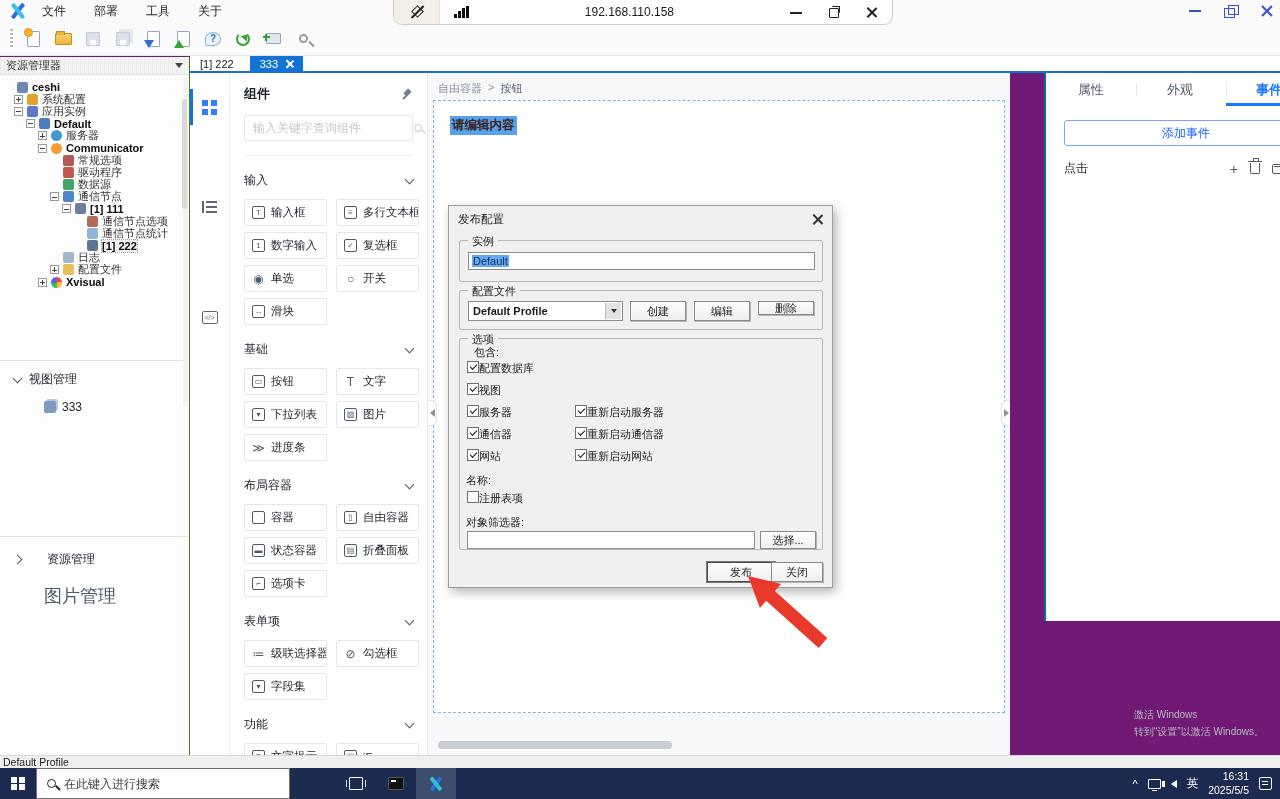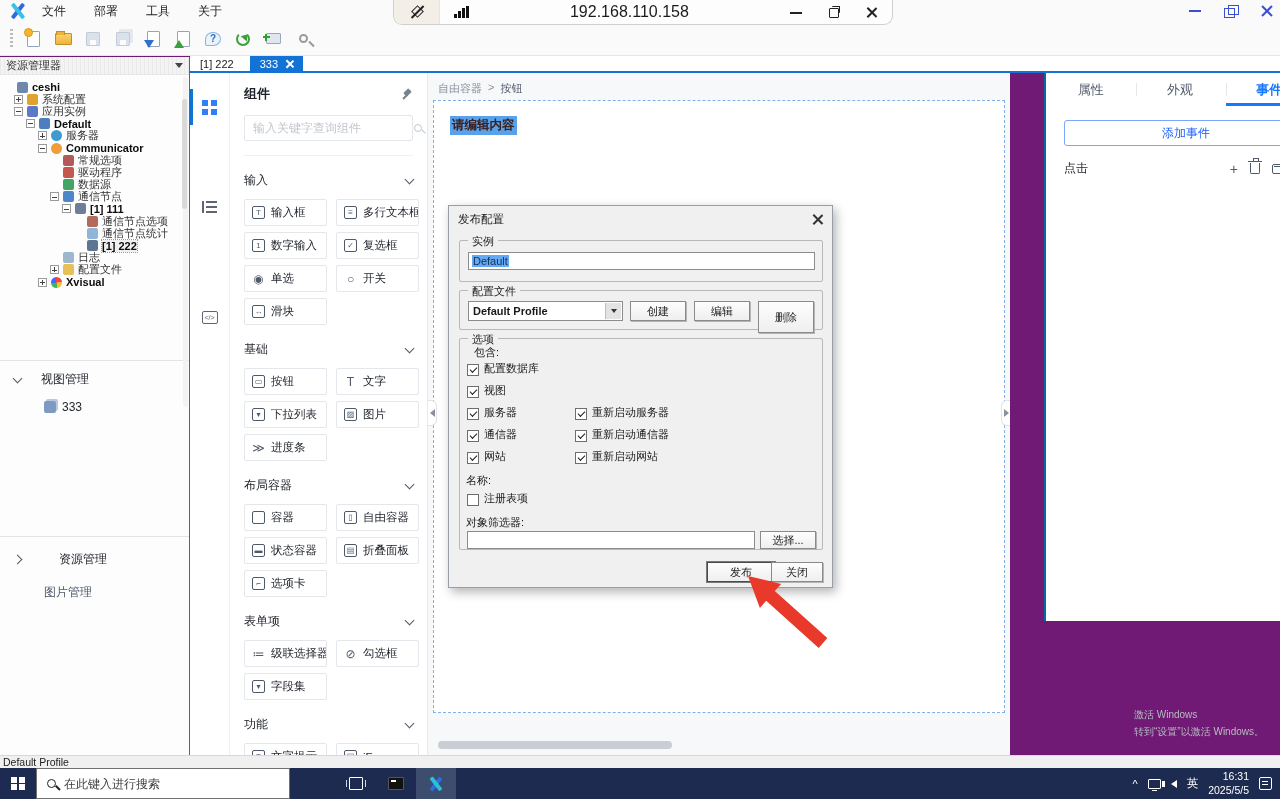--- a/index.html
+++ b/index.html
@@ -23,21 +23,21 @@
   .wc-close::before{transform:rotate(45deg)}.wc-close::after{transform:rotate(-45deg)}
 
   
   .connbar{position:absolute;left:393px;top:0;width:500px;height:25px;background:#fdfdfd;border:1px solid #cfcfcf;border-top:none;border-radius:0 0 9px 9px;display:flex;align-items:center;z-index:40}
   .pin-area{width:46px;height:100%;display:flex;align-items:center;justify-content:center;background:#f3efe7;border-radius:0 0 0 9px;border-right:1px solid #e4e4e4}
   .pin-off{position:relative;width:14px;height:14px}
   .pin-off::before{content:"";position:absolute;left:3px;top:2px;width:7px;height:7px;border:1.6px solid #222;transform:rotate(45deg)}
   .pin-off::after{content:"";position:absolute;left:-1px;top:6px;width:17px;height:1.8px;background:#222;transform:rotate(-45deg)}
   .signal{display:flex;align-items:flex-end;gap:1.5px;margin-left:14px;height:12px}
   .signal i{width:2.6px;background:#111;display:block}
-  .conn-ip{flex:1;text-align:center;font-size:16px;color:#1b1b1b}
+  .conn-ip{flex:1;text-align:center;font-size:12px;color:#1b1b1b}
   .conn-btns{display:flex;gap:26px;margin-right:14px;align-items:center}
   .cb-ic{width:12px;height:12px;position:relative}
   .cb-min::after{content:"";position:absolute;left:0;right:0;top:6px;height:1.6px;background:#222}
   .cb-rest::before{content:"";position:absolute;left:1px;top:2px;width:8px;height:8px;border:1.4px solid #222;border-radius:1px}
   .cb-rest::after{content:"";position:absolute;left:4px;top:0;width:7px;height:6px;border:1.4px solid #222;border-bottom:none;border-left:none;border-radius:1px}
   .cb-close::before,.cb-close::after{content:"";position:absolute;left:5px;top:0;width:1.8px;height:13px;background:#222}
   .cb-close::before{transform:rotate(45deg)}.cb-close::after{transform:rotate(-45deg)}
 
   
   .toolbar{position:absolute;left:0;top:22px;width:1280px;height:34px;background:#fafafa;border-bottom:1px solid #e6e6e6;display:flex;align-items:center;gap:10px;padding-left:10px}
@@ -74,26 +74,26 @@
   .sp9{width:9px;flex:none}
   .ti{width:11px;height:11px;flex:none;border-radius:2px}
   .rnd{border-radius:50%!important}
   .t0{background:#6f86ad}.t1{background:#e0a32e}.t2{background:#5b79c6}.t3{background:#4d7fc0}
   .t4{background:#3f9ad1}.t5{background:#f29d38}.t6{background:#b35959}.t7{background:#c4574e}
   .t8{background:#43a564}.t9{background:#4f86c9}.t10{background:#6b7f99}.t11{background:#b36a5a}
   .t12{background:#8fb5d8}.t13{background:#5c7694}.t14{background:#9db7cf}.t15{background:#e8c05a}
   .t16{background:conic-gradient(#e44 0 25%,#fb3 0 50%,#3b5 0 75%,#46f 0 100%)}
   .sel-node{background:#f0f0f0;outline:1px dotted #9a9a9a}
   .lp-divider{height:1px;background:#e3e3e3;margin-top:8px}
-  .sec-head{display:flex;align-items:center;gap:20px;font-size:12px;color:#1d2129;padding:10px 0 4px 14px}
+  .sec-head{display:flex;align-items:center;gap:8px;font-size:12px;color:#1d2129;padding:10px 0 4px 14px}
   .chev{width:7px;height:7px;border-right:1.5px solid #4e5969;border-bottom:1.5px solid #4e5969;transform:rotate(45deg);margin-top:-3px}
   .chev-col{transform:rotate(-45deg);margin-top:0}
   .vm-item{display:flex;align-items:center;gap:6px;font-size:12px;color:#1d2129;padding:8px 0 0 44px}
   .vi-ic{width:12px;height:12px;background:#7f9ac0;border-radius:2px;box-shadow:2px -2px 0 #b9c9e0}
-  .rm-item{font-size:12px;color:#4e5969;padding:12px 0 0 44px}
+  .rm-item{font-size:18px;color:#4e5969;padding:12px 0 0 44px}
   .lp-scroll{position:absolute;right:1px;top:20px;width:5px;height:330px;background:#f3f3f3;border-radius:3px}
   .lp-thumb{position:absolute;right:1px;top:22px;width:5px;height:110px;background:#d9d9d9;border-radius:3px}
 
   
   .tabstrip{position:absolute;left:190px;top:56px;width:1090px;height:16px;background:#fff;display:flex;align-items:stretch;z-index:5}
   .tabline{position:absolute;left:190px;top:71px;width:1090px;height:2px;background:#1273d4;z-index:6}
   .etab{font-size:11px;display:flex;align-items:center;padding:0 10px;color:#222;gap:7px}
   .etab.active{background:#1273d4;color:#fff;margin-left:6px}
   .xclose{position:relative;width:8px;height:8px}
   .xclose::before,.xclose::after{content:"";position:absolute;left:3.5px;top:-1px;width:1.6px;height:10px;background:#fff}
@@ -155,21 +155,21 @@
   .grp-label{position:absolute;top:-7px;left:8px;background:#f0f0f0;padding:0 4px;font-size:11px}
   .win-input{background:#fff;border:1px solid #8c8c8c;height:18px;font-size:11px;display:flex;align-items:center;padding:0 3px}
   .hl{background:#63a9f5;color:#17314d;padding:0 1px}
   .combo{position:absolute;background:#fff;border:1px solid #8c8c8c;height:20px;display:flex;align-items:center;font-weight:bold;padding-left:4px}
   .combo-btn{position:absolute;right:1px;top:1px;bottom:1px;width:16px;background:#e3e3e3;border-left:1px solid #bdbdbd;display:flex;align-items:center;justify-content:center}
   .combo-arr{width:0;height:0;border-left:3.5px solid transparent;border-right:3.5px solid transparent;border-top:4.5px solid #333}
   .wbtn{position:absolute;background:linear-gradient(#fdfdfd,#efefef);border:1px solid #8a8a8a;box-shadow:1px 1px 0 #b5b5b5;font-size:11px;display:flex;align-items:center;justify-content:center;font-family:inherit;color:#1a1a1a}
   .wbtn.default{border:1px solid #4a4a4a;box-shadow:0 0 0 1px #7a7a7a,1px 1px 0 #b5b5b5}
   .cbx{width:12px;height:12px;background:#fff;border:1px solid #6e6e6e;position:relative;flex:none}
   .cbx.checked::after{content:"";position:absolute;left:2px;top:2px;width:6px;height:3px;border-left:1.8px solid #1a1a1a;border-bottom:1.8px solid #1a1a1a;transform:rotate(-45deg)}
-  .cbrow{position:absolute;display:flex;align-items:flex-end;gap:5px}
+  .cbrow{position:absolute;display:flex;align-items:flex-start;}
 
   
   .red-arrow{position:absolute;left:708px;top:558px;z-index:20}
 
   
   .right-panel{position:absolute;left:1044px;top:73px;width:270px;height:548px;background:#fff;border-left:2px solid #0369a1}
   .rp-tabs{position:relative;display:flex;height:33px;align-items:center}
   .rp-tab{width:90px;text-align:center;font-size:13px;color:#4e5969}
   .rp-tab.active{color:#1677ff;font-weight:bold}
   .rp-sep{position:absolute;top:10px;width:1px;height:13px;background:#e5e6eb}
@@ -613,21 +613,21 @@
     <div class="grp" style="left:10px;top:84px;width:364px;height:40px">
       <span class="grp-label">配置文件</span>
       <div class="combo" style="left:8px;top:10px;width:155px">
         <span>Default Profile</span>
         <span class="combo-btn">
             <span class="combo-arr"></span>
           </span>
       </div>
       <button class="wbtn" style="left:170px;top:10px;width:56px;height:20px">创建</button>
       <button class="wbtn" style="left:234px;top:10px;width:56px;height:20px">编辑</button>
-      <button class="wbtn" style="left:298px;top:10px;width:56px;height:32px">删除</button>
+      <button class="wbtn" style="left:298px;top:10px;width:56px;height:14px">删除</button>
     </div>
 
     <div class="grp" style="left:10px;top:132px;width:364px;height:212px">
       <span class="grp-label">选项</span>
       <span style="position:absolute;left:14px;top:6px">包含:</span>
       <label class="cbrow" style="left:7px;top:22px">
           <span class="cbx checked"></span>
           <span>配置数据库</span>
         </label>
       <label class="cbrow" style="left:7px;top:44px">

